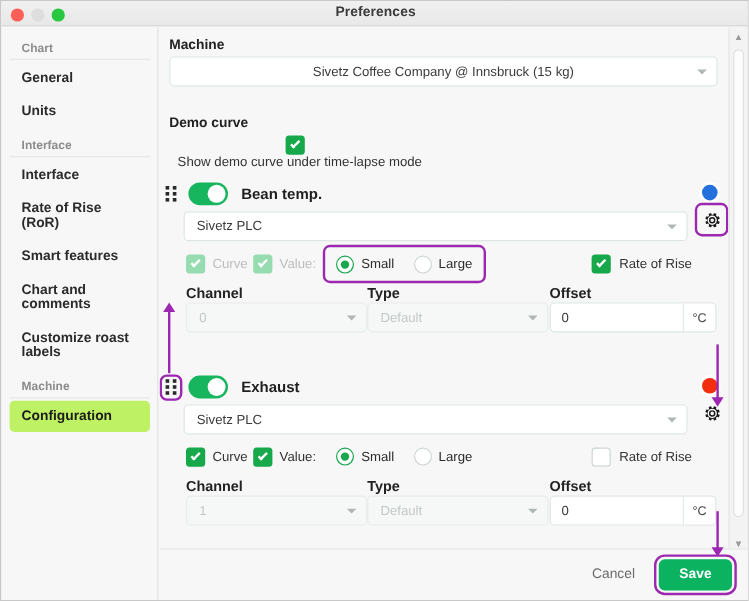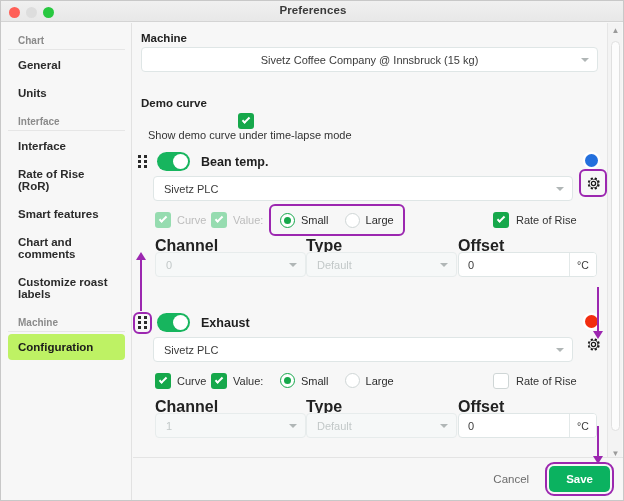--- a/index.html
+++ b/index.html
@@ -155,21 +155,21 @@
     grid-template-rows: repeat(3, 3px);
     gap: 2px 3px;
     align-content: center; justify-content: center;
   }
   .dragdots i { background: #2a2a2a; display: block; width: 3px; height: 3px; }
 
   .hl-box { outline: 2px solid #9c27b0; outline-offset: 2px; border-radius: 2px; }
 
   .row-flex { display: flex; align-items: center; }
 
-  .field-label { font-size: 16px; font-weight: bold; color: #222; }
+  .field-label { font-size: 12px; font-weight: bold; color: #222; }
 
   .offset-wrap {
     display: flex; align-items: stretch;
     height: 25px;
     border: 1px solid #dfe6e6; border-radius: 4px; background: #fff;
     overflow: hidden;
   }
   .offset-wrap input {
     border: none; outline: none; background: transparent;
     font-size: 11px; color: #3b3b3b;

